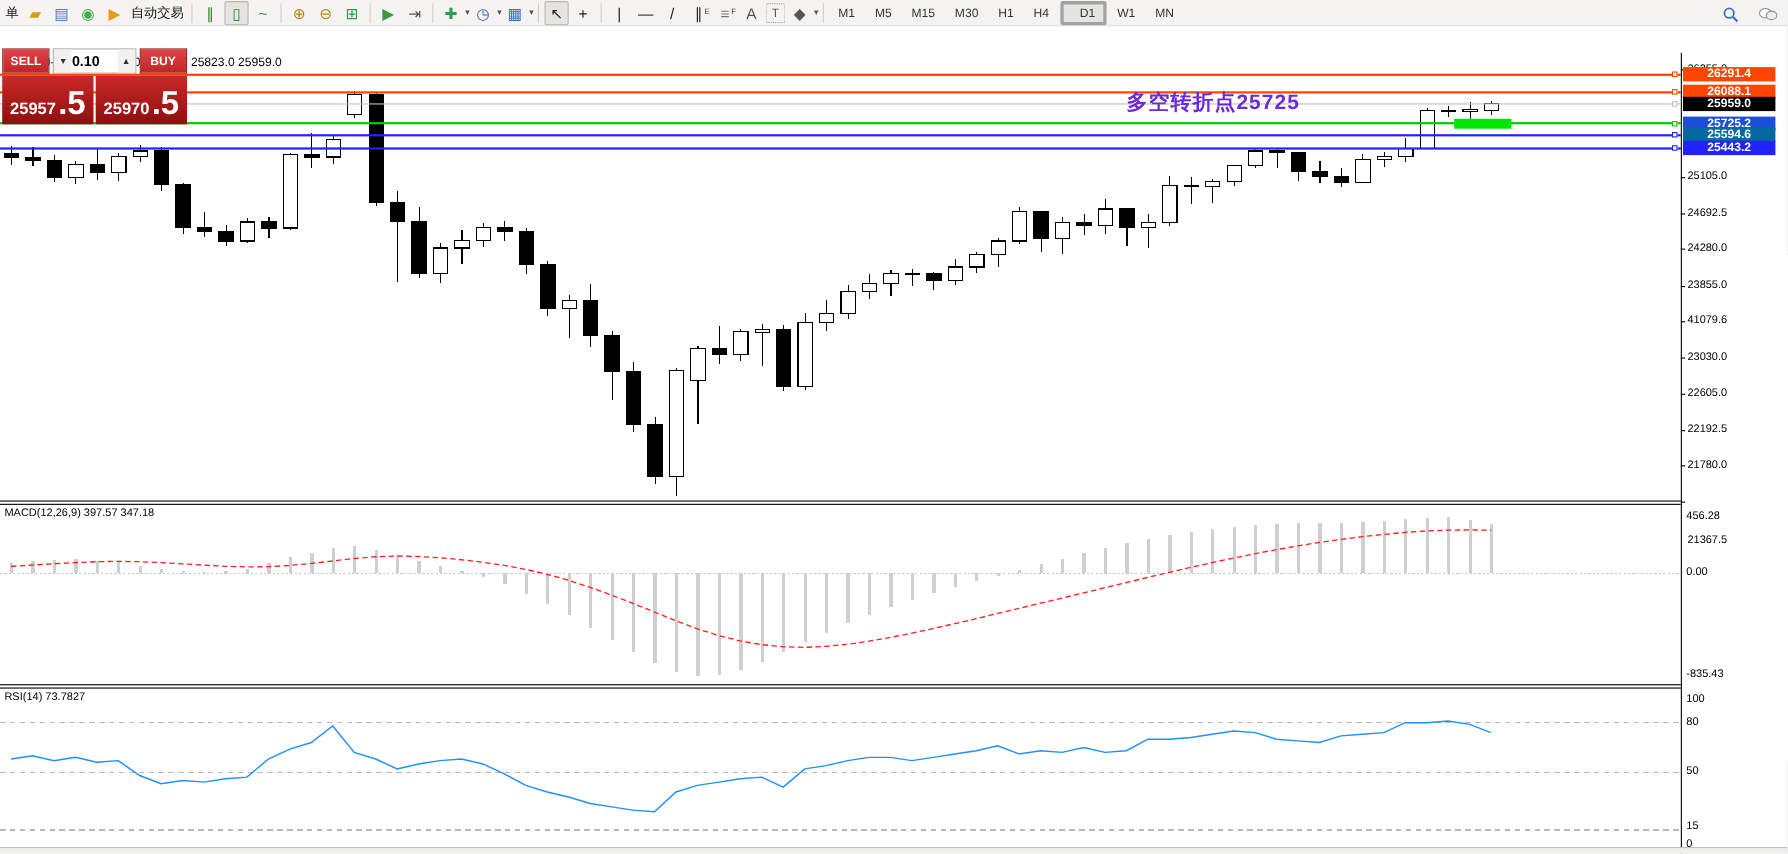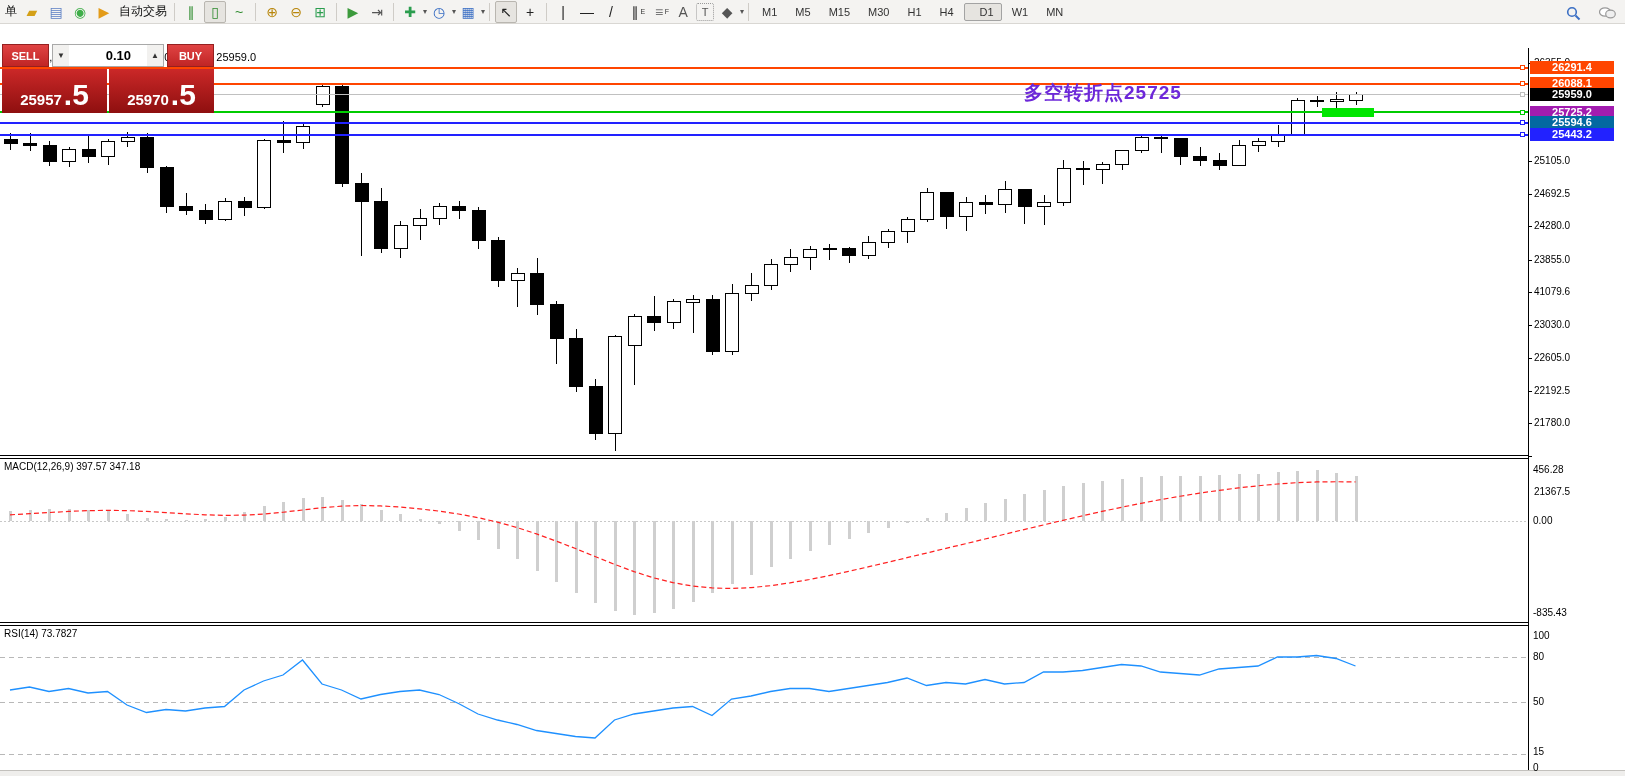--- a/index.html
+++ b/index.html
@@ -9,39 +9,39 @@
   #toolbar{position:absolute;left:0;top:0;width:1625px;height:24px;background:#f4f3f1;
            border-bottom:1px solid #d9d7d3;display:flex;align-items:center;padding-left:2px;box-sizing:border-box;}
   .tb-icon{display:inline-flex;align-items:center;justify-content:center;width:20px;height:20px;
            font-size:14px;line-height:20px;margin:0 1px;border:1px solid transparent;border-radius:2px;cursor:default;position:relative;}
   .tb-icon.pressed{background:#e6e4e0;border:1px solid #b9b6b0;}
   .tb-text{font-size:12px;color:#111;margin:0 3px;white-space:nowrap;}
   .tb-sep{width:1px;height:18px;background:#cfccc7;margin:0 4px;}
   .tb-dd{font-size:8px;color:#555;margin-left:1px;}
   .tb-sub{position:absolute;right:0;bottom:0;font-size:7px;color:#333;}
   .tfbtn{font-size:11px;color:#333;padding:2px 7px;margin:0 1px;border:1px solid transparent;border-radius:2px;}
-  .tfbtn.active{background:#e6e4e0;border:1px solid #a3a3a3;padding-left:15px;}
+  .tfbtn.active{background:#e6e4e0;border:3px solid #a3a3a3;padding-left:15px;}
   #tb-right{position:absolute;right:6px;top:2px;display:flex;align-items:center;gap:10px;}
   
   #chartwrap{position:absolute;left:0;top:24px;width:1625px;height:752px;background:#fff;}
   .vaxis{position:absolute;left:1528px;top:24px;width:1px;height:728px;background:#000;}
   .pane-sep{position:absolute;left:0;width:1528px;height:4px;background:#fff;border-top:1px solid #000;border-bottom:1px solid #000;box-sizing:border-box;}
   #title{position:absolute;left:5px;top:27px;font-size:11px;color:#000;z-index:6;}
   #title .tri{font-size:8px;margin-right:4px;}
   .indlabel{position:absolute;left:4px;font-size:10px;color:#000;z-index:6;}
   .hline{position:absolute;left:0;z-index:3;}
   .pricebadge{position:absolute;left:1530px;width:84px;height:13px;line-height:13px;text-align:center;
               color:#fff;font-size:11px;font-weight:bold;z-index:7;}
   .badgesq{position:absolute;left:1520px;width:5px;height:5px;background:#fff;box-sizing:border-box;z-index:7;}
   .ptick{position:absolute;left:1528px;width:4px;height:1px;background:#000;}
   .plabel{position:absolute;left:1534px;font-size:10px;color:#000;z-index:1;}
   .slabel{position:absolute;left:1533px;font-size:10px;color:#000;z-index:6;}
   #bottomstrip{position:absolute;left:0;top:770px;width:1625px;height:6px;background:#efeeec;border-top:1px solid #c2c0bc;box-sizing:border-box;}
   
-  #tradepanel{position:absolute;left:2px;top:44px;width:212px;z-index:8;}
+  #tradepanel{position:absolute;left:2px;top:44px;width:168px;z-index:8;}
   #tp-row1{display:flex;height:23px;}
   .tp-btn{width:47px;height:23px;background:linear-gradient(#e04343,#c02525);border:1px solid #952020;
           color:#fff;font-size:11px;font-weight:bold;display:flex;align-items:center;justify-content:center;box-sizing:border-box;}
   #tp-spin{flex:1;display:flex;height:23px;border:1px solid #a9a9a9;box-sizing:border-box;background:#fff;margin:0 3px;}
   .spin-btn{width:16px;display:flex;align-items:center;justify-content:center;font-size:8px;color:#333;background:#f2f1ef;border:0;}
   #tp-vol{flex:1;display:flex;align-items:center;justify-content:flex-end;padding-right:16px;font-size:13px;font-weight:bold;color:#000;}
   #tp-row2{display:flex;gap:2px;margin-top:2px;}
   .tp-price{flex:1;height:44px;background:linear-gradient(#cb2828,#8e0f0f);color:#fff;display:flex;
             align-items:flex-end;justify-content:center;padding-bottom:3px;box-sizing:border-box;}
   .tp-price .big{font-size:30px;font-weight:bold;line-height:30px;}
@@ -157,21 +157,21 @@
         <div class="badgesq" style="top: 41.3268px; border: 1px solid rgb(255, 69, 0);"></div>
         <div class="pricebadge" style="top: 37.3268px; background: rgb(255, 69, 0);">26291.4</div>
         <div class="hline" style="top: 58.8346px; width: 1528px; height: 2px; background: rgb(255, 69, 0);"></div>
         <div class="badgesq" style="top: 57.3346px; border: 1px solid rgb(255, 69, 0);"></div>
         <div class="pricebadge" style="top: 53.3346px; background: rgb(255, 69, 0);">26088.1</div>
         <div class="hline" style="top: 69.5px; width: 1528px; height: 1px; background: rgb(192, 192, 192);"></div>
         <div class="badgesq" style="top: 67.5px; border: 1px solid rgb(192, 192, 192);"></div>
         <div class="pricebadge" style="top: 63.5px; background: rgb(0, 0, 0);">25959.0</div>
         <div class="hline" style="top: 87.4094px; width: 1528px; height: 2px; background: rgb(0, 204, 0);"></div>
         <div class="badgesq" style="top: 85.9094px; border: 1px solid rgb(0, 204, 0);"></div>
-        <div class="pricebadge" style="top: 81.9094px; background: #a21caf;">25725.2</div>
+        <div class="pricebadge" style="top: 81.9094px; background: #1d4ed8;">25725.2</div>
         <div class="hline" style="top: 97.6929px; width: 1528px; height: 2px; background: rgb(34, 34, 255);"></div>
         <div class="badgesq" style="top: 96.1929px; border: 1px solid rgb(34, 34, 255);"></div>
         <div class="pricebadge" style="top: 92.1929px; background: #0369a1;">25594.6</div>
         <div class="hline" style="top: 109.614px; width: 1528px; height: 2px; background: rgb(34, 34, 255);"></div>
         <div class="badgesq" style="top: 108.114px; border: 1px solid rgb(34, 34, 255);"></div>
         <div class="pricebadge" style="top: 104.114px; background: rgb(34, 34, 255);">25443.2</div>
         <svg width="1528" height="409" class="pane" shape-rendering="crispEdges" style="top: 24px;">
           <g>
             <line x1="10.5" x2="10.5" y1="84.50393700787401" y2="101.82677165354332" stroke="#000" stroke-width="1"></line>
             <rect x="4" y="91.59055118110237" width="13" height="3.937007874015734" fill="#000000" stroke="#000" stroke-width="1"></rect>

